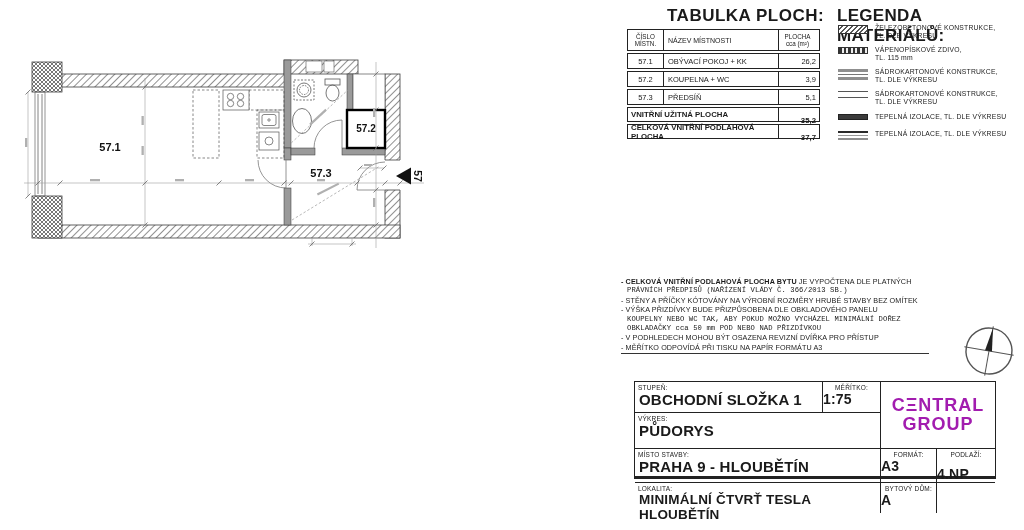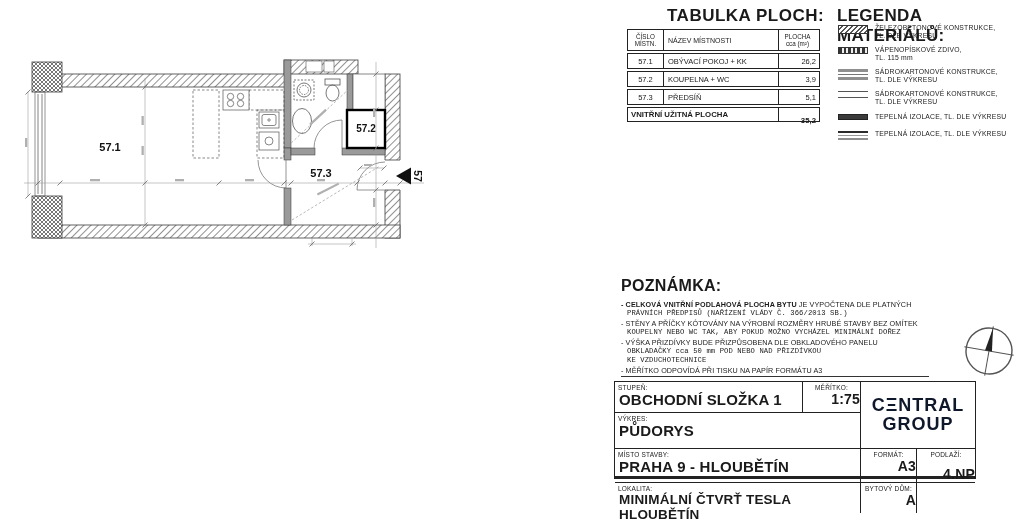--- a/index.html
+++ b/index.html
@@ -39,28 +39,28 @@
   .ltext { font-size:6.8px; line-height:8px; letter-spacing:.2px; }
 
   
   #notes { left:621px; top:277px; width:318px; }
   #notes-title { font-size:16px; font-weight:bold; margin-bottom:5px; letter-spacing:.3px; }
   .nline { font-size:7.2px; line-height:9.4px; letter-spacing:.1px; white-space:nowrap; }
   .nline.cont { padding-left:6px;font-family:Liberation Mono, monospace; }
   #notes-rule { width:308px; border-top:1.2px solid #333; margin-top:1px; }
 
   
-  #tblock { left:614px; top:381px; width:362px; height:98px; border:1.5px solid #222; border-bottom:3px solid #222; background:#fff; }
+  #tblock { left:634px; top:381px; width:362px; height:98px; border:1.5px solid #222; border-bottom:3px solid #222; background:#fff; }
   .cell { position:absolute; }
   .clabel { font-size:6.5px; padding:2px 0 0 3px; letter-spacing:.2px; }
   .cval { font-weight:bold; font-size:15px; padding-left:4px; letter-spacing:.2px; }
-  .cval.center { text-align:right; padding-left:0; }
+  .cval.center { text-align:left; padding-left:0; }
   .bl { border-left:1px solid #222; } .bt { border-top:1px solid #222; }
   #logo-cell { display:flex; flex-direction:column; align-items:center; justify-content:center; }
-  .logo-line { font-weight:bold; font-size:18px; letter-spacing:1px; color:#0f172a; line-height:19px; }
+  .logo-line { font-weight:bold; font-size:18px; letter-spacing:1px; color:#a21caf; line-height:19px; }
 </style>
 </head>
 <body>
 
 <svg class="abs" style="left:20px; top:48px;" width="410" height="215" viewBox="0 0 410 215">
   <defs>
     <pattern id="hd" width="5" height="5" patternUnits="userSpaceOnUse" patternTransform="rotate(45)">
       <rect width="5" height="5" fill="#fff"></rect>
       <line x1="0" y1="0" x2="0" y2="5" stroke="#7d7d7d" stroke-width="1.7"></line>
     </pattern>
@@ -232,20 +232,24 @@
   </div>
   <div class="trow data">
     <div class="c-num">57.3</div>
     <div class="c-name">PŘEDSÍŇ</div>
     <div class="c-area">5,1</div>
   </div>
   <div class="trow total">
     <div class="c-tlabel">VNITŘNÍ UŽITNÁ PLOCHA</div>
     <div class="c-tval">35,2</div>
   </div>
+  <div class="trow total">
+    <div class="c-tlabel">CELKOVÁ VNITŘNÍ PODLAHOVÁ PLOCHA</div>
+    <div class="c-tval">37,7</div>
+  </div>
 </div>
 
 <div class="abs" id="legend-title">LEGENDA MATERIÁLŮ:</div>
 <div class="abs" id="legend" style="height:140px;">
   <div class="lrow" style="top:0;">
     <div class="sw sw-hatch"></div>
     <div class="ltext"><span>ŽELEZOBETONOVÉ KONSTRUKCE,</span><br><span>TL. DLE VÝKRESU</span></div>
   </div>
   <div class="lrow" style="top:22px;">
     <div class="sw sw-checker"></div>
@@ -263,28 +267,27 @@
     <div class="sw sw-solid"></div>
     <div class="ltext"><span>TEPELNÁ IZOLACE, TL. DLE VÝKRESU</span></div>
   </div>
   <div class="lrow" style="top:106px;">
     <div class="sw sw-lines"></div>
     <div class="ltext"><span>TEPELNÁ IZOLACE, TL. DLE VÝKRESU</span></div>
   </div>
 </div>
 
 <div class="abs" id="notes">
-  <div id="notes-title">POZNÁMKA:</div>
   <div class="nline"><b>- CELKOVÁ VNITŘNÍ PODLAHOVÁ PLOCHA BYTU</b><span> JE VYPOČTENA DLE PLATNÝCH</span></div>
   <div class="nline cont">PRÁVNÍCH PŘEDPISŮ (NAŘÍZENÍ VLÁDY Č. 366/2013 SB.)</div>
   <div class="nline">- STĚNY A PŘÍČKY KÓTOVÁNY NA VÝROBNÍ ROZMĚRY HRUBÉ STAVBY BEZ OMÍTEK</div>
+  <div class="nline">- VÝŠKA PŘIZDÍVKY BUDE PŘIZPŮSOBENA DLE OBKLADOVÉHO PANELU</div>
   <div class="nline cont">KOUPELNY NEBO WC TAK, ABY POKUD MOŽNO VYCHÁZEL MINIMÁLNÍ DOŘEZ</div>
-  <div class="nline">- VÝŠKA PŘIZDÍVKY BUDE PŘIZPŮSOBENA DLE OBKLADOVÉHO PANELU</div>
   <div class="nline cont">OBKLADAČKY cca 50 mm POD NEBO NAD PŘIZDÍVKOU</div>
-  <div class="nline cont">KE VZDUCHOTECHNICE</div>
+  <div class="nline">- V PODHLEDECH MOHOU BÝT OSAZENA REVIZNÍ DVÍŘKA PRO PŘÍSTUP</div>
   <div class="nline">- MĚŘÍTKO ODPOVÍDÁ PŘI TISKU NA PAPÍR FORMÁTU A3</div>
   <div id="notes-rule"></div>
 </div>
 
 <svg class="abs" style="left:958px; top:322px;" width="62" height="60" viewBox="0 0 62 60">
   <g transform="rotate(10 31 29)">
     <circle cx="31" cy="29" r="23" fill="none" stroke="#555" stroke-width="1.4"></circle>
     <line x1="31" y1="4" x2="31" y2="54" stroke="#555" stroke-width="1"></line>
     <line x1="6" y1="29" x2="56" y2="29" stroke="#555" stroke-width="1"></line>
     <polygon points="31,6 27,29 34,29" fill="#222"></polygon>

